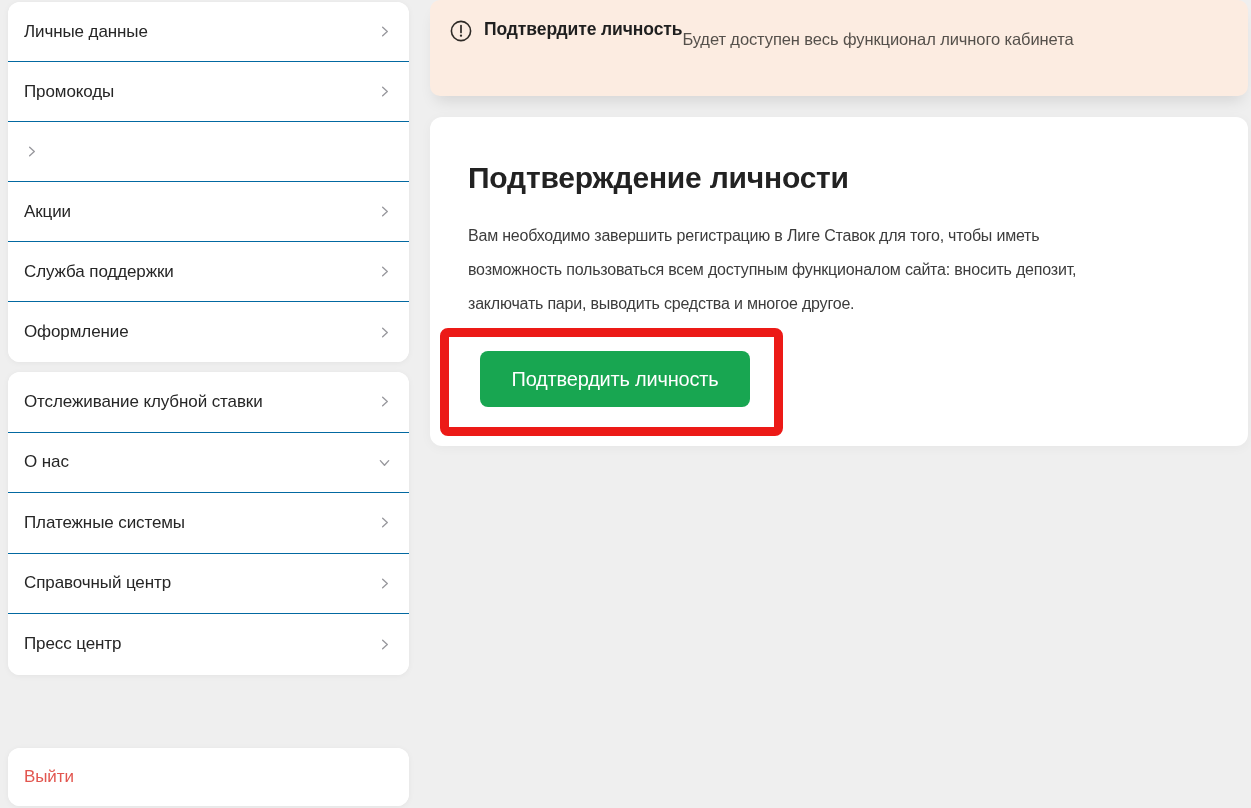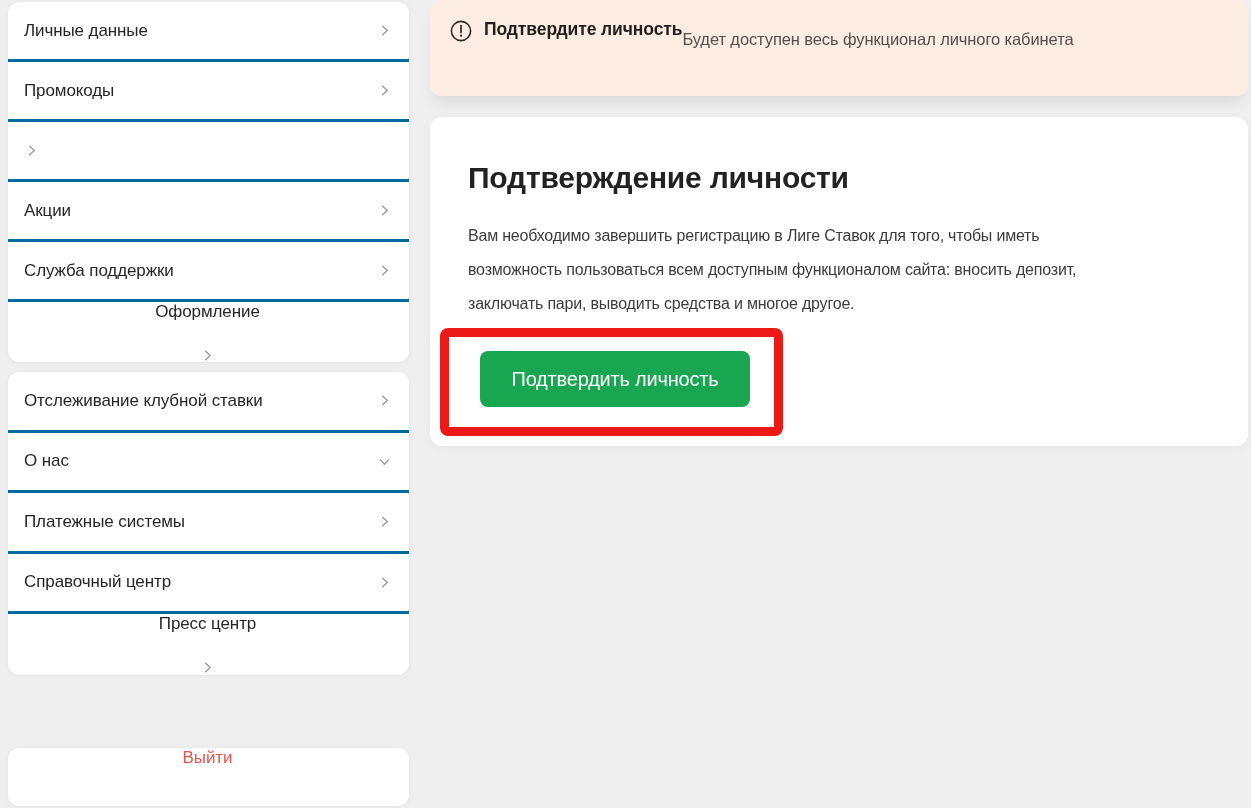--- a/index.html
+++ b/index.html
@@ -24,26 +24,26 @@
   }
   .menu-card.group-1 { top:2px; }
   .menu-card.group-2 { top:372px; }
   .menu-card.group-3 { top:748px; height:58px; }
   .menu-item {
     height:60px;
     display:flex;
     align-items:center;
     justify-content:space-between;
     padding:0 18px 0 16px;
-    border-bottom:3px solid #0369a1;
+    border-bottom:1px solid #0369a1;
     cursor:pointer;
     background:#FFFFFF;
   }
   .group-2 .menu-item { height:60.5px; }
-  .menu-card .menu-item:last-child { border-bottom:none;flex-direction:column; }
+  .menu-card .menu-item:last-child { border-bottom:none; }
   .menu-label { font-size:17px; color:#262626; letter-spacing:-0.1px; }
   .chev { width:14px; height:14px; display:flex; align-items:center; justify-content:center; }
   .chev svg { width:13px; height:13px; }
   .chev path { fill:none; stroke:#98989D; stroke-width:1.5; stroke-linecap:round; stroke-linejoin:round; }
   .logout-item { border-bottom:none; height:58px; }
   .logout-item .menu-label { color:#E2564F; }
 
   
   .banner {
     position:absolute;

